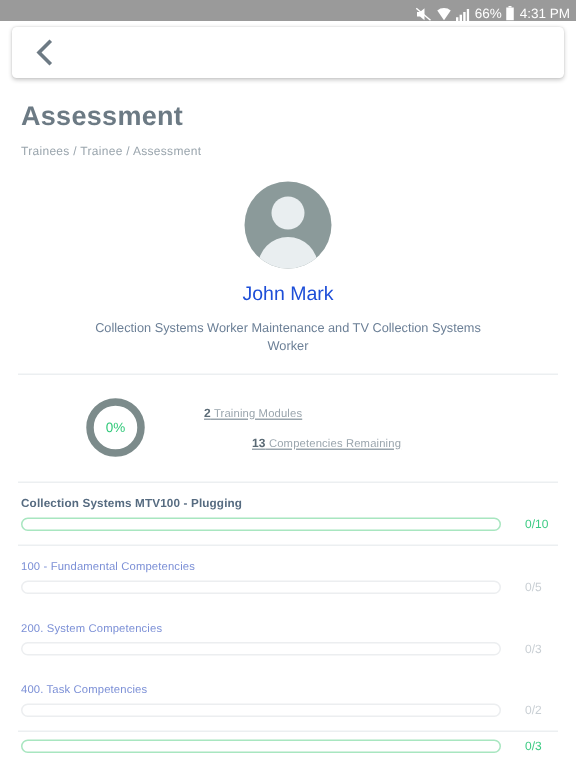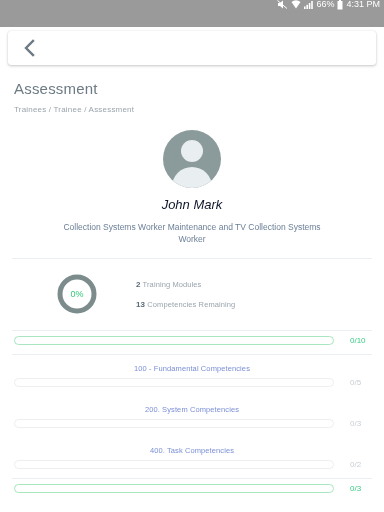--- a/index.html
+++ b/index.html
@@ -6,23 +6,23 @@
   html, body {
     width: 384px; height: 512px;
     background: #ffffff;
     font-family: "Liberation Sans", sans-serif;
     overflow: hidden;
   }
   #app { width: 384px; height: 512px; position: relative; background: #fff; }
 
   
   .statusbar {
-    height: 27px; width: 100%;
+    height: 14px; width: 100%;
     background: #9a9a9a;
-    display: flex; align-items: flex-start; justify-content: flex-end;
+    display: flex; align-items: flex-end; justify-content: flex-end;
     padding-right: 4px; gap: 3px;
   }
   .statusbar .sb-text {
     color: #ffffff; font-size: 9px; line-height: 9px;
     letter-spacing: 0px; white-space: nowrap;
   }
   .sb-icon { display: inline-flex; align-items: center; }
   .sb-icon svg { display: block; }
 
   
@@ -36,21 +36,21 @@
   .back-btn {
     width: 22px; height: 22px;
     display: flex; align-items: center; justify-content: center;
     cursor: pointer;
   }
   .back-btn svg { display: block; }
 
   
   .content { padding: 0 12px; }
   .page-title {
-    font-size: 15px; color: #6c7a84; font-weight: 400;
+    font-size: 18px; color: #6c7a84; font-weight: 700;
     margin-top: 15px; margin-left: 2px; letter-spacing: .2px;
   }
   .breadcrumb {
     font-size: 8px; color: #9aa5ad; margin-top: 8px; margin-left: 2px;
     letter-spacing: .2px;
   }
 
   
   .profile { text-align: center; margin-top: 16px; }
   .avatar {
@@ -59,21 +59,21 @@
   }
   .avatar .head {
     position: absolute; width: 22px; height: 22px; border-radius: 50%;
     background: #e9eef0; left: 18px; top: 10px;
   }
   .avatar .body {
     position: absolute; width: 40px; height: 26px; border-radius: 20px 20px 0 0;
     background: #e9eef0; left: 9px; top: 37px;
   }
   .profile-name {
-    font-size: 13px; color: #0f172a; margin-top: 9px; font-weight: 400; font-style: italic;
+    font-size: 13px; color: #1d4ed8; margin-top: 9px; font-weight: 400;
   }
   .profile-role {
     font-size: 8.5px; color: #6b7f96; font-weight: normal;
     margin-top: 9px; line-height: 12px; padding: 0 45px;
   }
 
   .divider { height: 1px; background: #eceff1; margin: 13px 0 0 0; }
 
   
   .stats-row {
@@ -82,23 +82,23 @@
   .ring-wrap { width: 118px; display: flex; justify-content: center; }
   .ring { position: relative; width: 44px; height: 44px; }
   .ring svg { display: block; }
   .ring-label {
     position: absolute; inset: 0; display: flex;
     align-items: center; justify-content: center;
     font-size: 9px; color: #31c97a; font-weight: 400;
   }
   .stats-list { flex: 1; }
   .stat-line {
-    font-size: 7.5px; color: #9aa5ad; margin-bottom: 11px; letter-spacing: .1px;
-  }
-  .stat-line:last-child { margin-bottom: 0; }
+    font-size: 7.5px; color: #9aa5ad; margin-bottom: 11px; letter-spacing: .1px; text-decoration: underline;
+  }
+  .stat-line:last-child { margin-bottom: 0; margin-left: 32px; }
   .stat-line b { color: #5a6a75; font-weight: bold; font-size: 8px; }
 
   
   .modules { margin-top: 14px; }
   .module-block { }
   .row-sep { height: 1px; background: #eceff1; }
 
   .module-head {
     font-size: 7.8px; font-weight: bold; color: #566b80;
     padding: 9px 2px 0 2px; letter-spacing: .1px;
@@ -108,21 +108,21 @@
     flex: 1; height: 9px; border-radius: 6px;
     border: 1px solid #a8e6c0; background: #ffffff;
   }
   .bar.sub { border-color: #eceef0; }
   .bar-count {
     font-size: 8px; color: #3ccb83; min-width: 20px; text-align: left;
   }
   .bar-count.sub { color: #c9cfd4; }
 
   .sub-head {
-    font-size: 7.5px; color: #7b8fd6; padding: 9px 2px 0 2px; letter-spacing: .1px; text-align: center;
+    font-size: 7.5px; color: #7b8fd6; padding: 9px 2px 0 2px; letter-spacing: .1px;
   }
   .sub-block { }
 </style>
 </head>
 <body>
 
 <div id="app">
 
   <div class="statusbar">
     <span class="sb-icon">
@@ -196,20 +196,21 @@
         <div class="stat-line">
           <b>13</b><span> Competencies Remaining</span>
         </div>
       </div>
     </div>
 
     <div class="modules">
 
       <div class="module-block">
         <div class="row-sep"></div>
+        <div class="module-head">Collection Systems MTV100 - Plugging</div>
         <div class="bar-row">
           <div class="bar"></div>
           <div class="bar-count">0/10</div>
         </div>
       </div>
 
       <div class="sub-block">
         <div class="row-sep"></div>
         <div class="sub-head">100 - Fundamental Competencies</div>
         <div class="bar-row">

